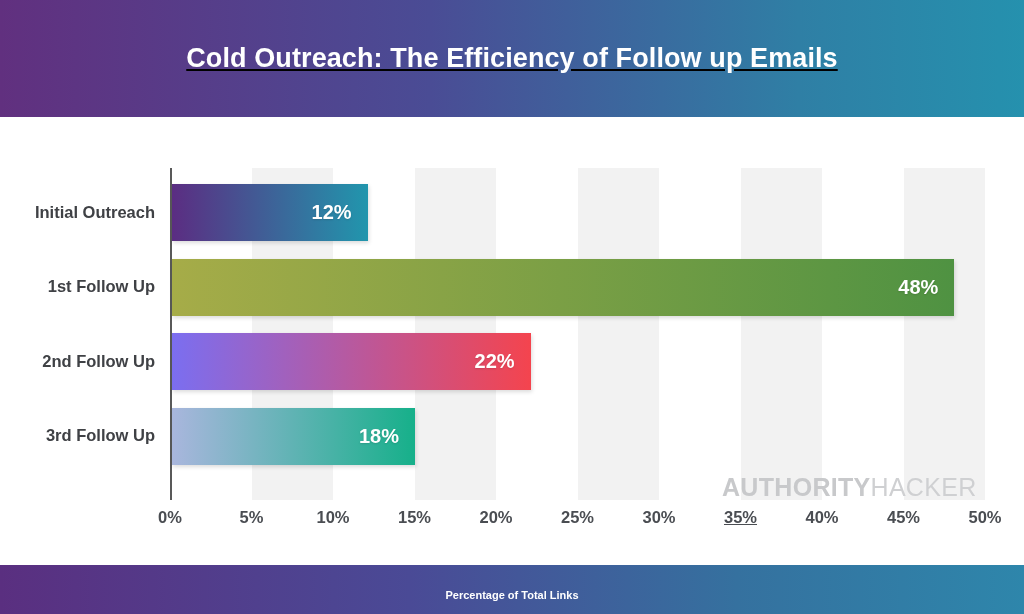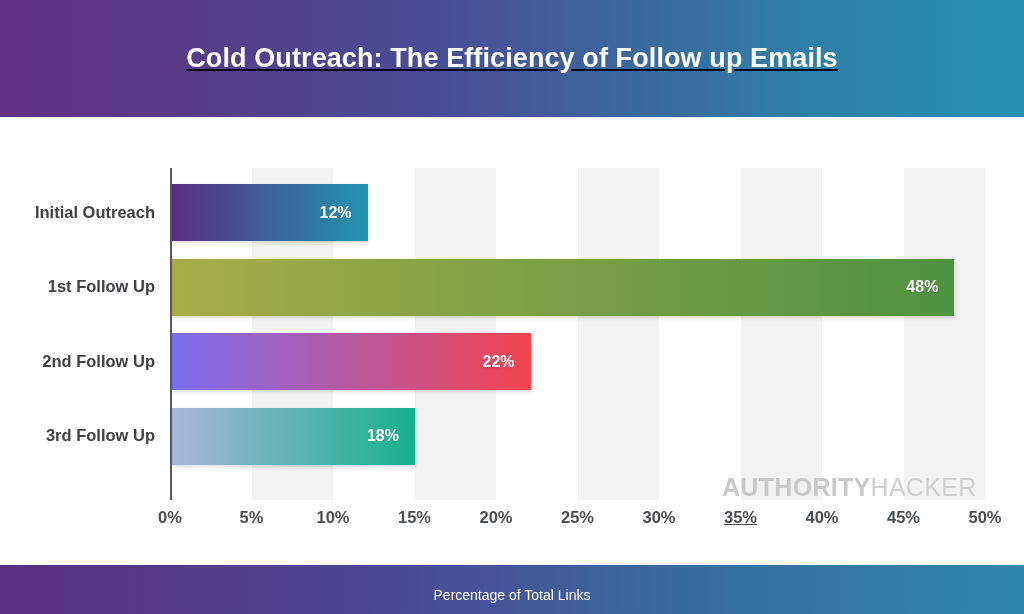--- a/index.html
+++ b/index.html
@@ -101,21 +101,21 @@
     left: 0;
     height: 57px;
     border-radius: 0;
     box-shadow: 1px 2px 4px rgba(0,0,0,0.14);
     display: flex;
     align-items: center;
     justify-content: flex-end;
   }
   .bar-value {
     color: #ffffff;
-    font-size: 16px;
+    font-size: 20px;
     font-weight: bold;
     margin-right: 16px;
     white-space: nowrap;
     text-shadow: 0 1px 2px rgba(0,0,0,0.13);
   }
 
   
   .xticks {
     position: absolute;
     left: 170px;
@@ -154,22 +154,22 @@
     top: 565px;
     width: 1024px;
     height: 49px;
     background: linear-gradient(90deg, #5a2f80 0%, #4a4a96 40%, #35719f 72%, #2e86ab 100%);
     display: flex;
     align-items: center;
     justify-content: center;
   }
   .footer-title {
     color: #ffffff;
-    font-size: 14px;
-    font-weight: normal;
+    font-size: 11px;
+    font-weight: bold;
     white-space: nowrap;
     margin-top: 10px;
   }
 </style>
 </head>
 <body>
 
 <div class="header">
   <div class="header-title">Cold Outreach: The Efficiency of Follow up Emails</div>
 </div>

